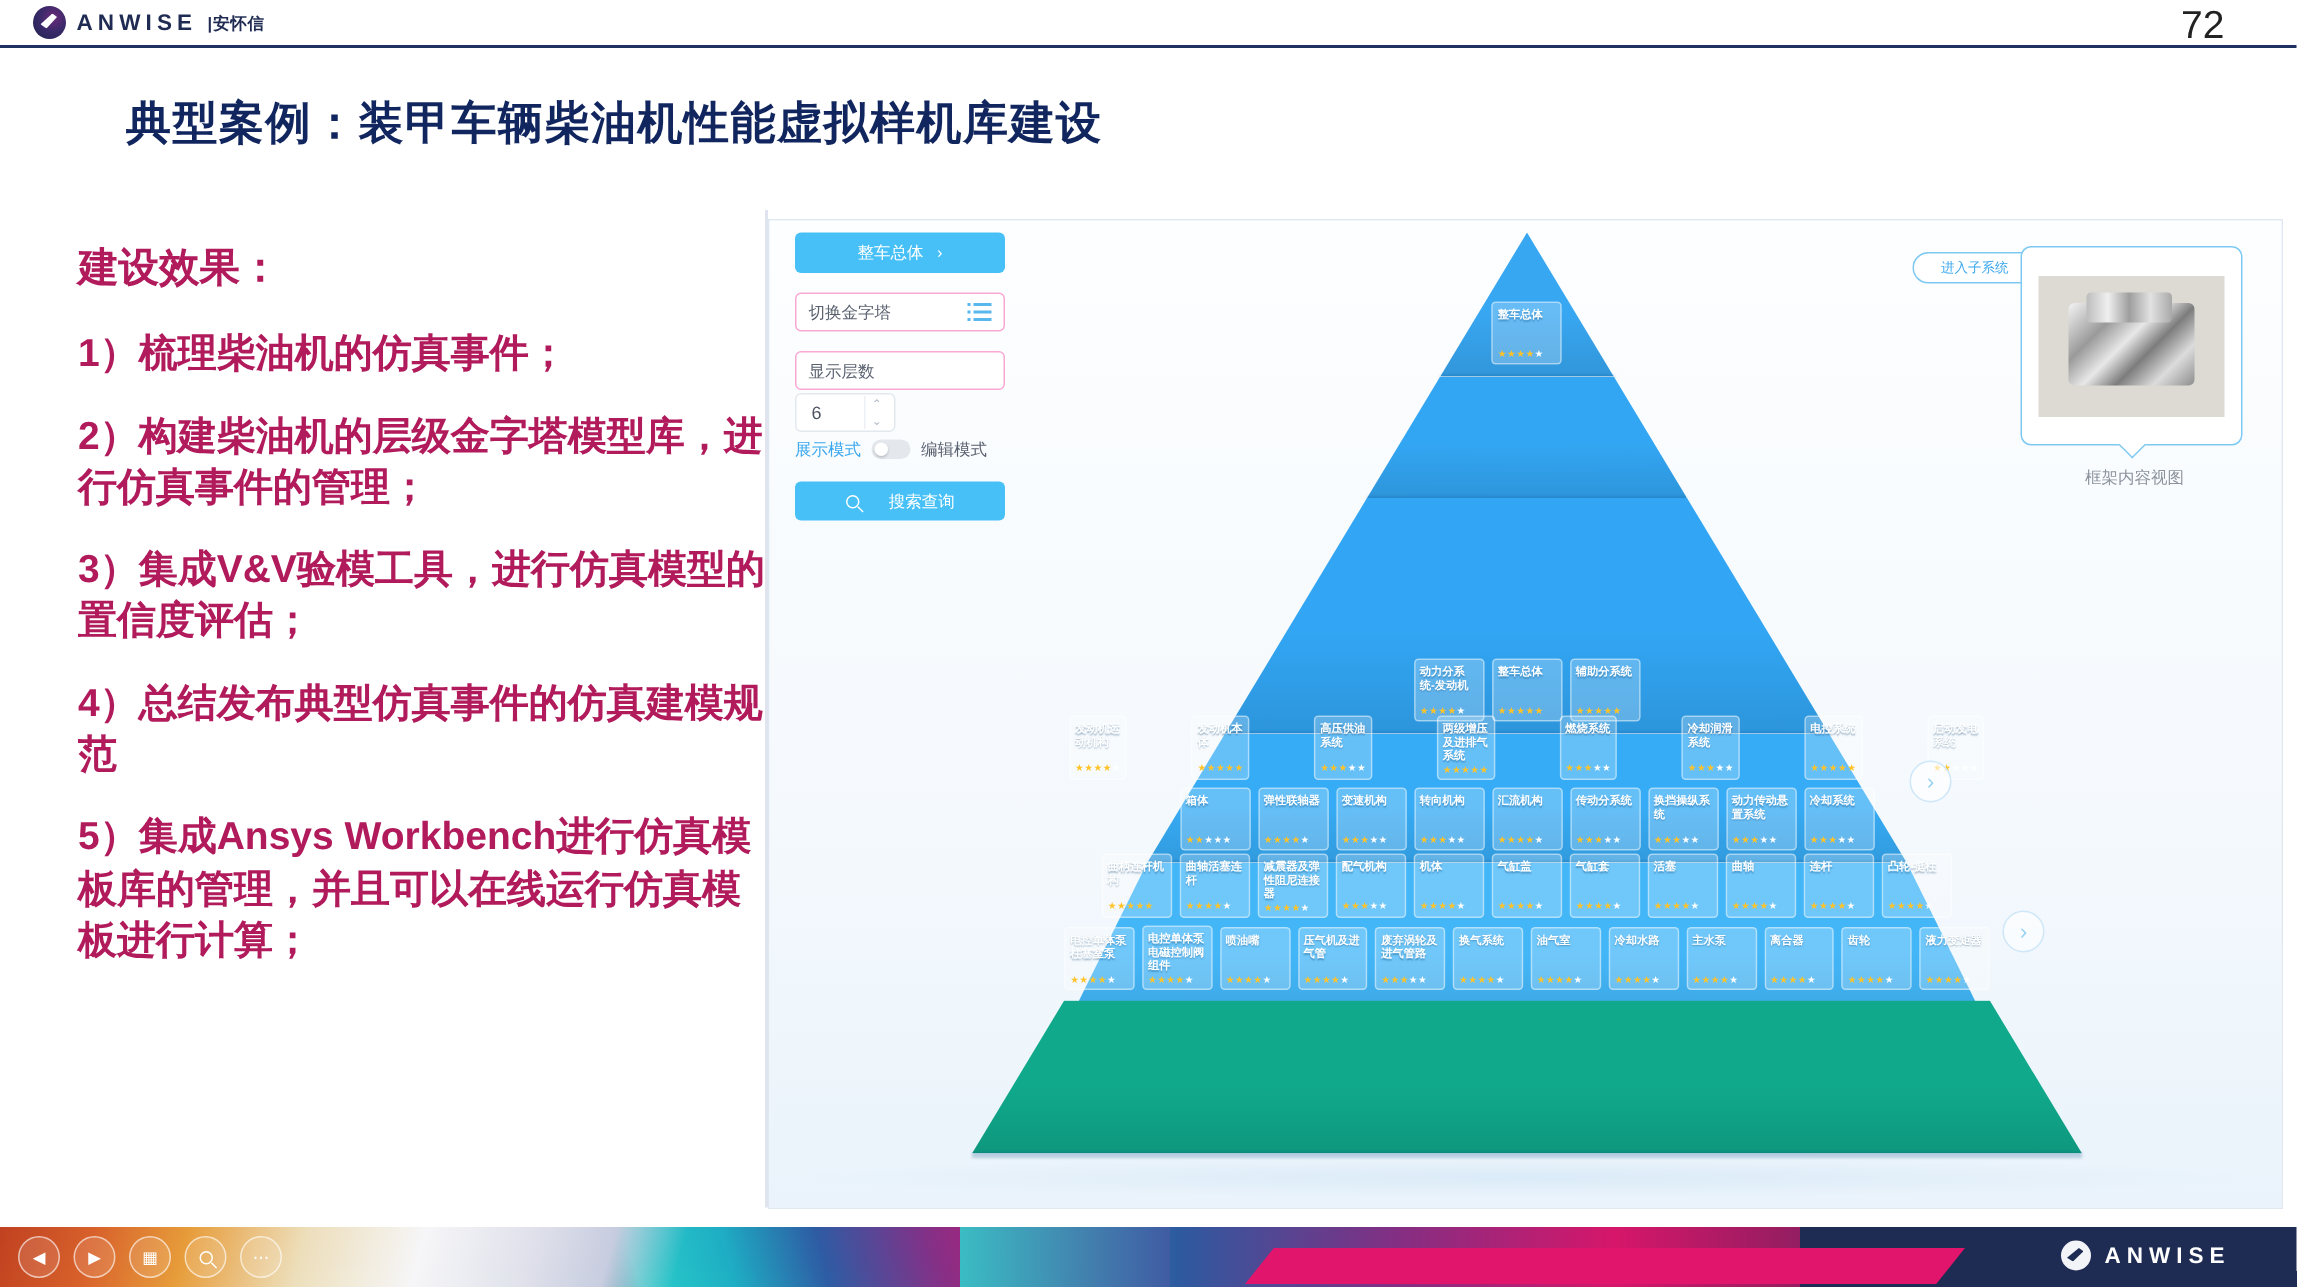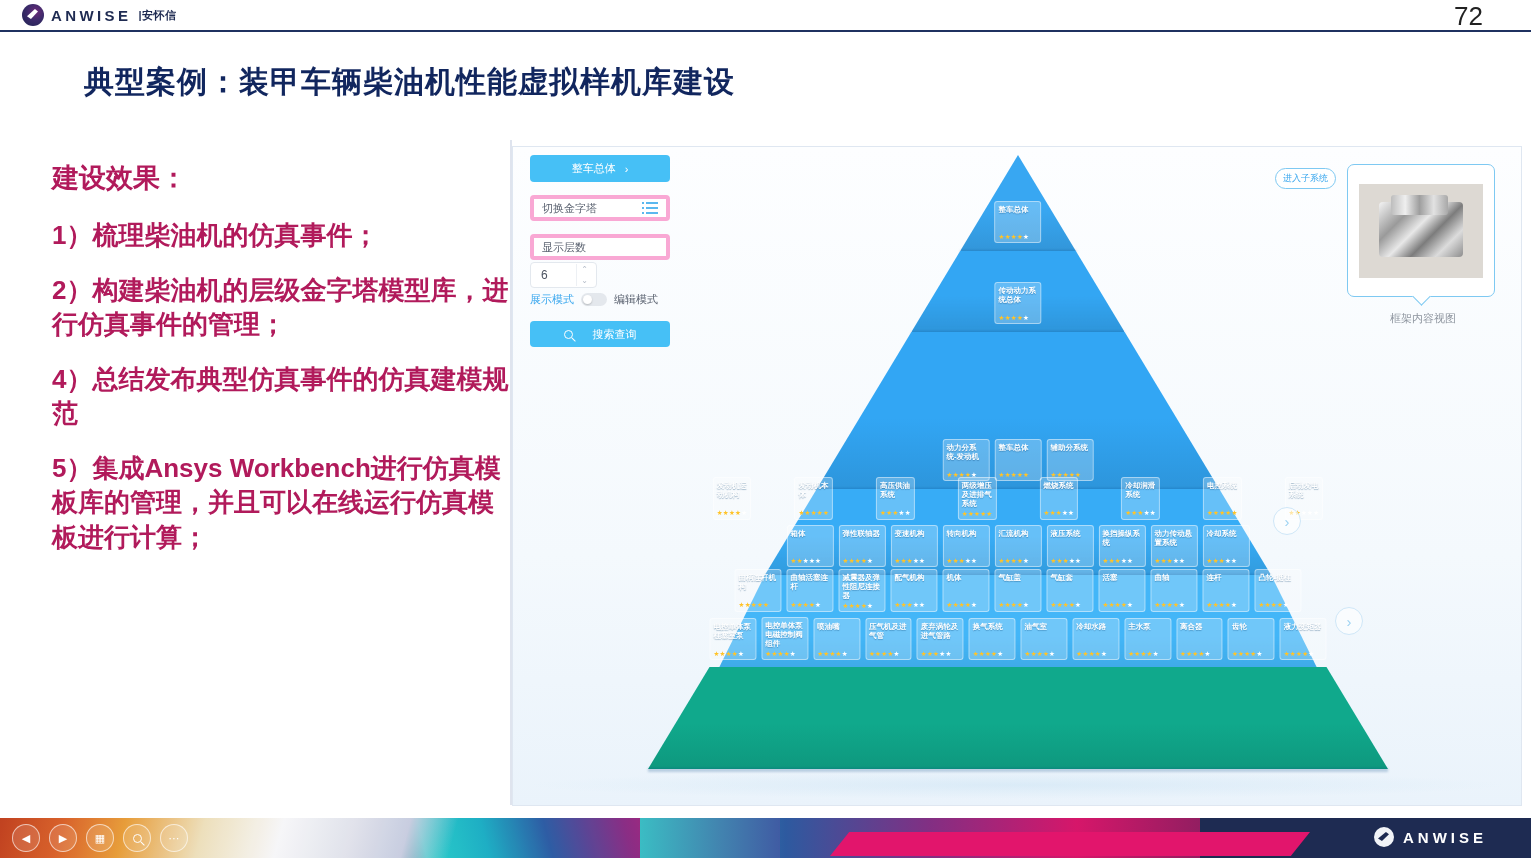--- a/index.html
+++ b/index.html
@@ -33,21 +33,21 @@
   .app{ position:absolute; left:512px; top:146px; width:1010px; height:660px;
     background:#fff; border:1px solid #dfe7f1; overflow:hidden; }
   .app-bg{ position:absolute; inset:0;
     background:linear-gradient(180deg,#fdfeff 0%,#f4f9fd 62%,#eaf3fb 100%); }
 
   
   .panel{ position:absolute; left:17px; top:8px; width:140px; }
   .btn-primary{ height:27px; border-radius:4px; background:#46c0f6; color:#fff; font-size:11px;
     display:flex; align-items:center; justify-content:center; gap:9px; cursor:pointer; }
   .chev{ font-size:11px; }
-  .field{ margin-top:13px; height:26px; border:4px solid #f9a8d4; border-radius:4px; background:#fff;
+  .field{ margin-top:13px; height:26px; border:1px solid #f9a8d4; border-radius:4px; background:#fff;
     display:flex; align-items:center; padding:0 8px; font-size:11px; color:#5a6270; }
   .field .lbl{ flex:1; }
   .list-icon{ width:16px; height:12px; display:flex; flex-direction:column; justify-content:space-between; }
   .list-icon i{ display:block; height:2px; background:#5bb8ef; position:relative; margin-left:4px; }
   .list-icon i:before{ content:""; position:absolute; left:-4px; top:0; width:2px; height:2px; background:#5bb8ef; }
   .stepper{ margin-top:2px; height:26px; width:67px; border:1px solid #e3e8ee; border-radius:4px;
     background:#fff; display:flex; align-items:center; justify-content:space-between; padding:0 4px 0 10px; }
   .stepper .val{ font-size:12px; color:#4c5361; }
   .arrows{ display:flex; flex-direction:column; width:16px; height:22px;
     border-left:1px solid #edf0f4; align-items:center; justify-content:space-around; }
@@ -60,21 +60,21 @@
     border-radius:50%; background:#fff; box-shadow:0 1px 2px rgba(0,0,0,.2); }
   .btn-search{ margin-top:14px; height:26px; border-radius:4px; background:#46c0f6; color:#fff;
     font-size:11px; display:flex; align-items:center; justify-content:center; gap:20px; cursor:pointer; }
   .mag{ width:9px; height:9px; border:1.4px solid #fff; border-radius:50%; position:relative; display:inline-block; }
   .mag:after{ content:""; position:absolute; right:-4px; bottom:-3px; width:5px; height:1.4px;
     background:#fff; transform:rotate(45deg); }
 
   
   .preview{ position:absolute; right:22px; top:17px; width:152px; }
   .enter-sub{ position:absolute; left:-72px; top:4px; border:1px solid #7ec9f2; border-radius:11px;
-    background:#fff; color:#3aa7ee; font-size:9px; padding:3px 7px; white-space:nowrap; cursor:pointer; }
+    background:#fff; color:#3aa7ee; font-size:9px; padding:3px 18px; white-space:nowrap; cursor:pointer; }
   .pv-card{ width:148px; height:133px; border:1.5px solid #7ec9f2; border-radius:7px; background:#fff;
     display:flex; align-items:center; justify-content:center; position:relative; }
   .pv-card:after{ content:""; position:absolute; left:50%; bottom:-7px; width:12px; height:12px;
     margin-left:-6px; background:#fff; border-right:1.5px solid #7ec9f2; border-bottom:1.5px solid #7ec9f2;
     transform:rotate(45deg); }
   .engine-img{ width:124px; height:94px; background:#ddd9d3; position:relative; overflow:hidden; }
   .engine-img:before{ content:""; position:absolute; left:16%; top:20%; width:68%; height:58%;
     background:linear-gradient(135deg,#f4f4f4 0%,#9a9a9a 28%,#e8e8e8 46%,#7c7c7c 62%,#dcdcdc 80%,#8d8d8d 100%);
     border-radius:4px; }
   .engine-img:after{ content:""; position:absolute; left:26%; top:12%; width:46%; height:22%;
@@ -139,20 +139,21 @@
   <div class="pageno">72</div>
   <div class="rule"></div>
 </div>
 
 <div class="slide-title">典型案例：装甲车辆柴油机性能虚拟样机库建设</div>
 
 <div class="left-col">
   <div class="lt-head">建设效果：</div>
   <div class="lt-item">1）梳理柴油机的仿真事件；</div>
   <div class="lt-item">2）构建柴油机的层级金字塔模型库，进行仿真事件的管理；</div>
+  <div class="lt-item">3）集成V&amp;V验模工具，进行仿真模型的置信度评估；</div>
   <div class="lt-item">4）总结发布典型仿真事件的仿真建模规范</div>
   <div class="lt-item">5）集成Ansys Workbench进行仿真模板库的管理，并且可以在线运行仿真模板进行计算；</div>
 </div>
 <div class="col-divider"></div>
 
 <div class="app">
   <div class="app-bg"></div>
 
   <div class="panel">
     <div class="btn-primary">
@@ -202,26 +203,20 @@
         <div class="cells" style="top: 46px;">
           <div class="cell">
             <div class="txt">整车总体</div>
             <div class="stars"><span class="on">★</span><span class="on">★</span><span class="on">★</span><span class="on">★</span><span class="off">★</span></div>
           </div>
         </div>
         <div class="shadowline"></div>
       </div>
       <div class="tier" style="top: 104px; width: 213.322px; height: 81px;">
         <div class="shape" style="clip-path: polygon(22.88% 0px, 77.12% 0px, 100% 100%, 0% 100%); background: linear-gradient(rgb(53, 166, 241) 0%, rgb(53, 166, 241) 55%, rgba(0, 0, 0, 0.1) 100%), rgb(53, 166, 241); filter: saturate(1.02);"></div>
-        <div class="cells" style="top: 31px;">
-          <div class="cell">
-            <div class="txt">传动动力系统总体</div>
-            <div class="stars"><span class="on">★</span><span class="on">★</span><span class="on">★</span><span class="on">★</span><span class="off">★</span></div>
-          </div>
-        </div>
         <div class="shadowline"></div>
       </div>
       <div class="tier" style="top: 185px; width: 402.541px; height: 157px;">
         <div class="shape" style="clip-path: polygon(23.5% 0px, 76.5% 0px, 100% 100%, 0% 100%); background: linear-gradient(rgb(52, 166, 242) 0%, rgb(52, 166, 242) 55%, rgba(0, 0, 0, 0.1) 100%), rgb(52, 166, 242); filter: saturate(1.02);"></div>
         <div class="cells" style="top: 107px;">
           <div class="cell">
             <div class="txt">动力分系统-发动机</div>
             <div class="stars"><span class="on">★</span><span class="on">★</span><span class="on">★</span><span class="on">★</span><span class="off">★</span></div>
           </div>
           <div class="cell">
@@ -286,21 +281,21 @@
           </div>
           <div class="cell">
             <div class="txt">转向机构</div>
             <div class="stars"><span class="on">★</span><span class="on">★</span><span class="on">★</span><span class="off">★</span><span class="off">★</span></div>
           </div>
           <div class="cell">
             <div class="txt">汇流机构</div>
             <div class="stars"><span class="on">★</span><span class="on">★</span><span class="on">★</span><span class="on">★</span><span class="off">★</span></div>
           </div>
           <div class="cell">
-            <div class="txt">液压系统</div>
+            <div class="txt">传动分系统</div>
             <div class="stars"><span class="on">★</span><span class="on">★</span><span class="on">★</span><span class="off">★</span><span class="off">★</span></div>
           </div>
           <div class="cell">
             <div class="txt">换挡操纵系统</div>
             <div class="stars"><span class="on">★</span><span class="on">★</span><span class="on">★</span><span class="off">★</span><span class="off">★</span></div>
           </div>
           <div class="cell">
             <div class="txt">动力传动悬置系统</div>
             <div class="stars"><span class="on">★</span><span class="on">★</span><span class="on">★</span><span class="off">★</span><span class="off">★</span></div>
           </div>

